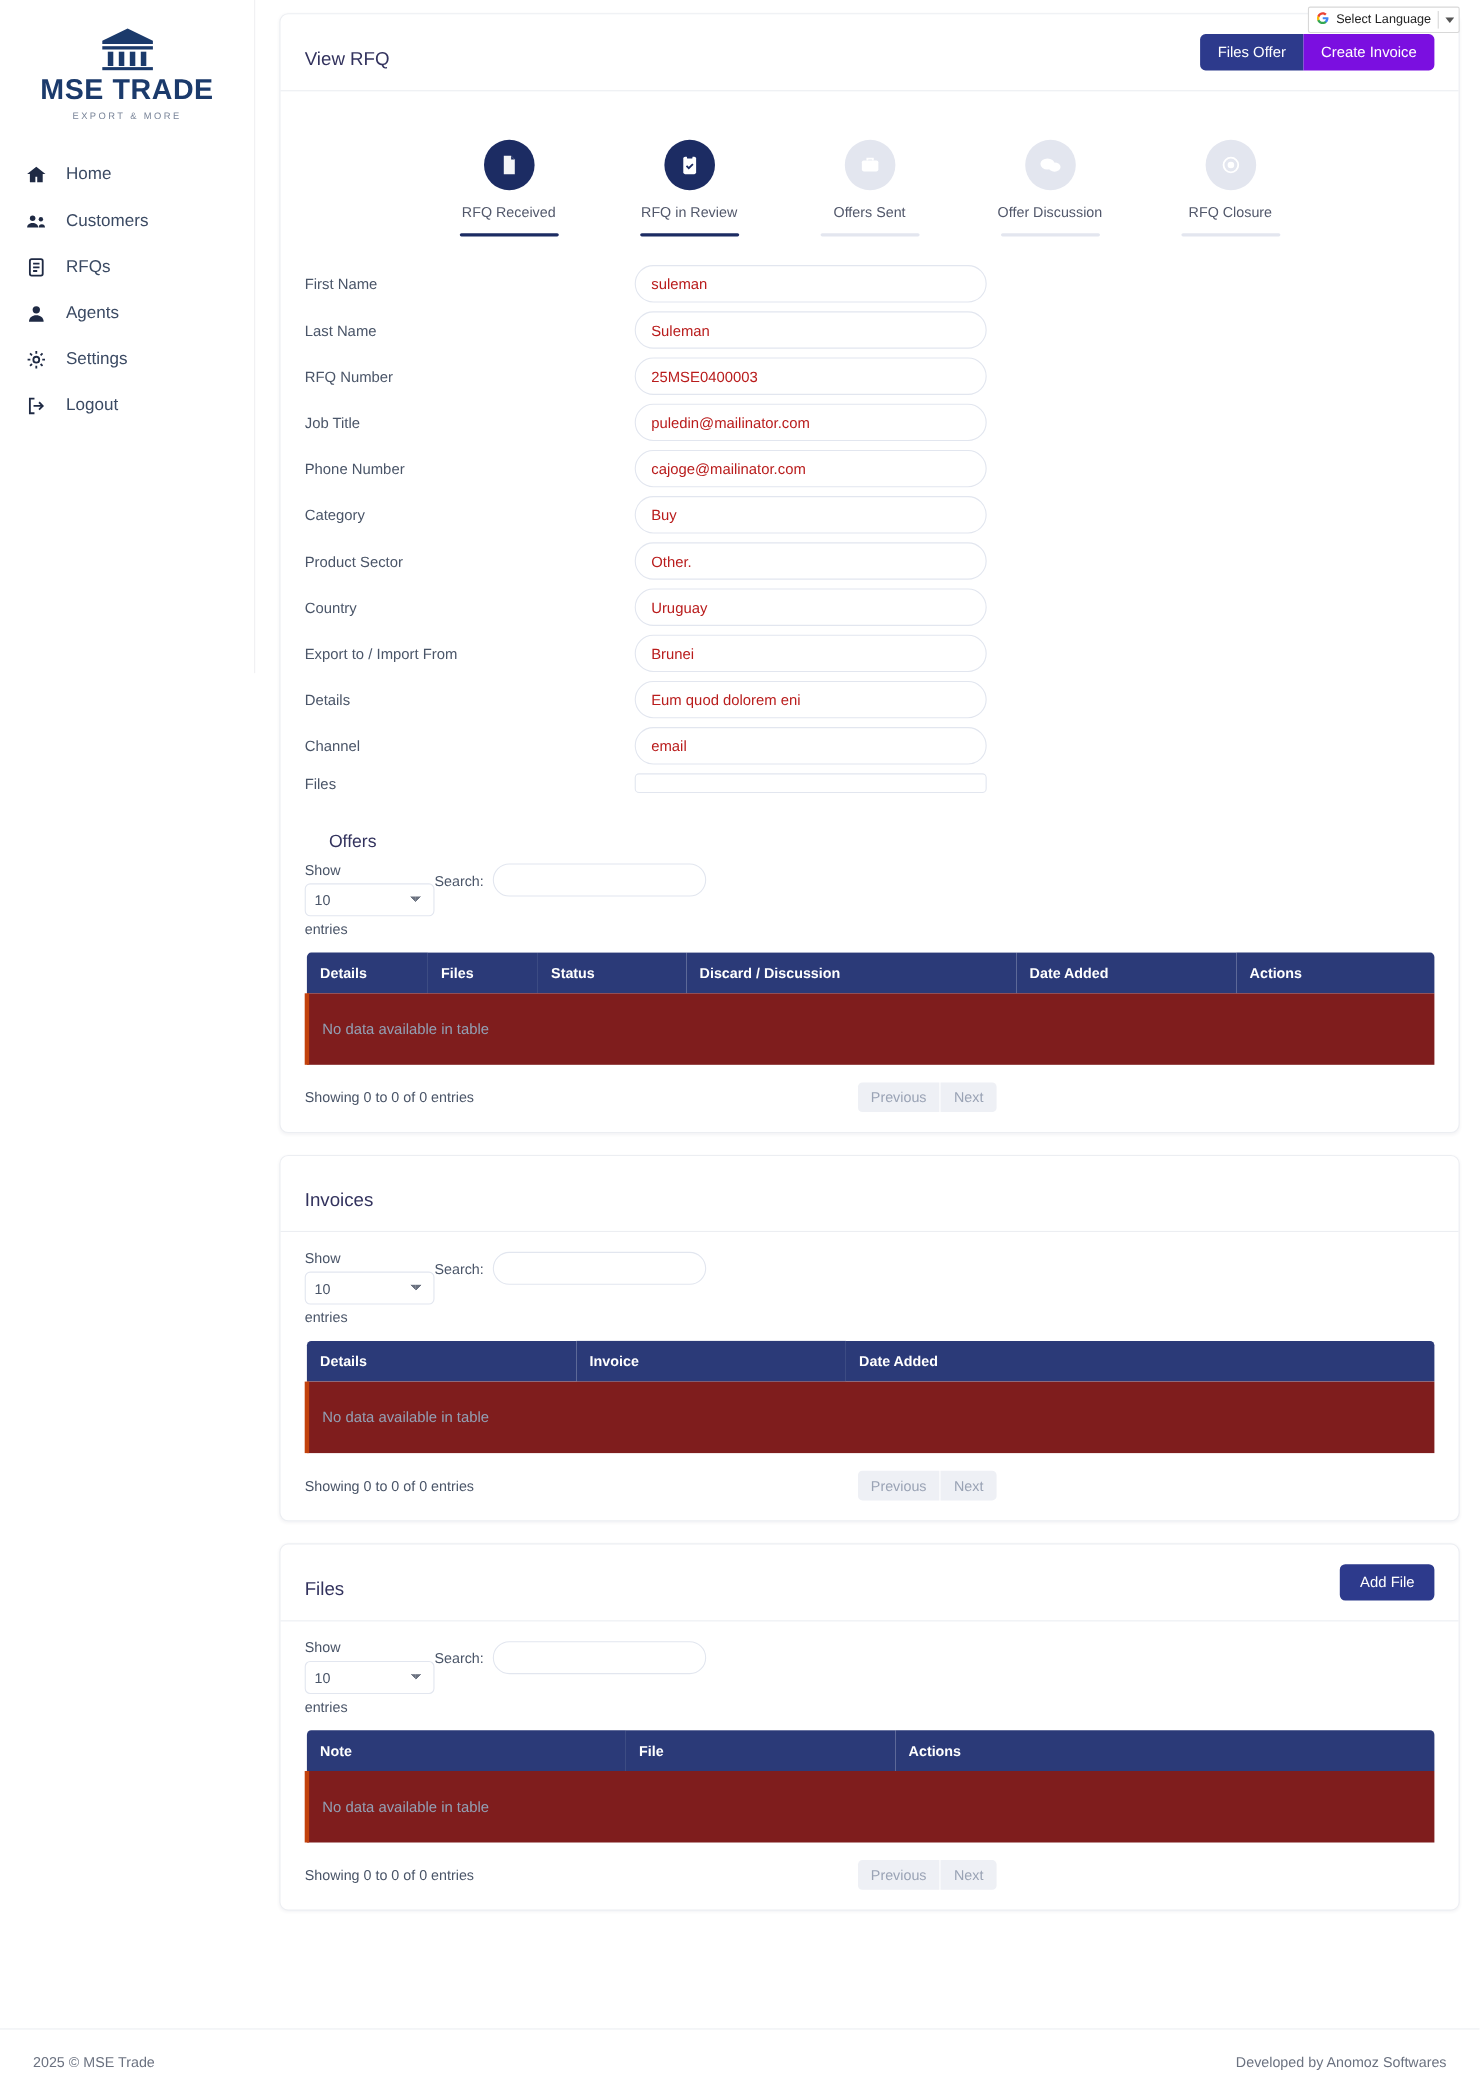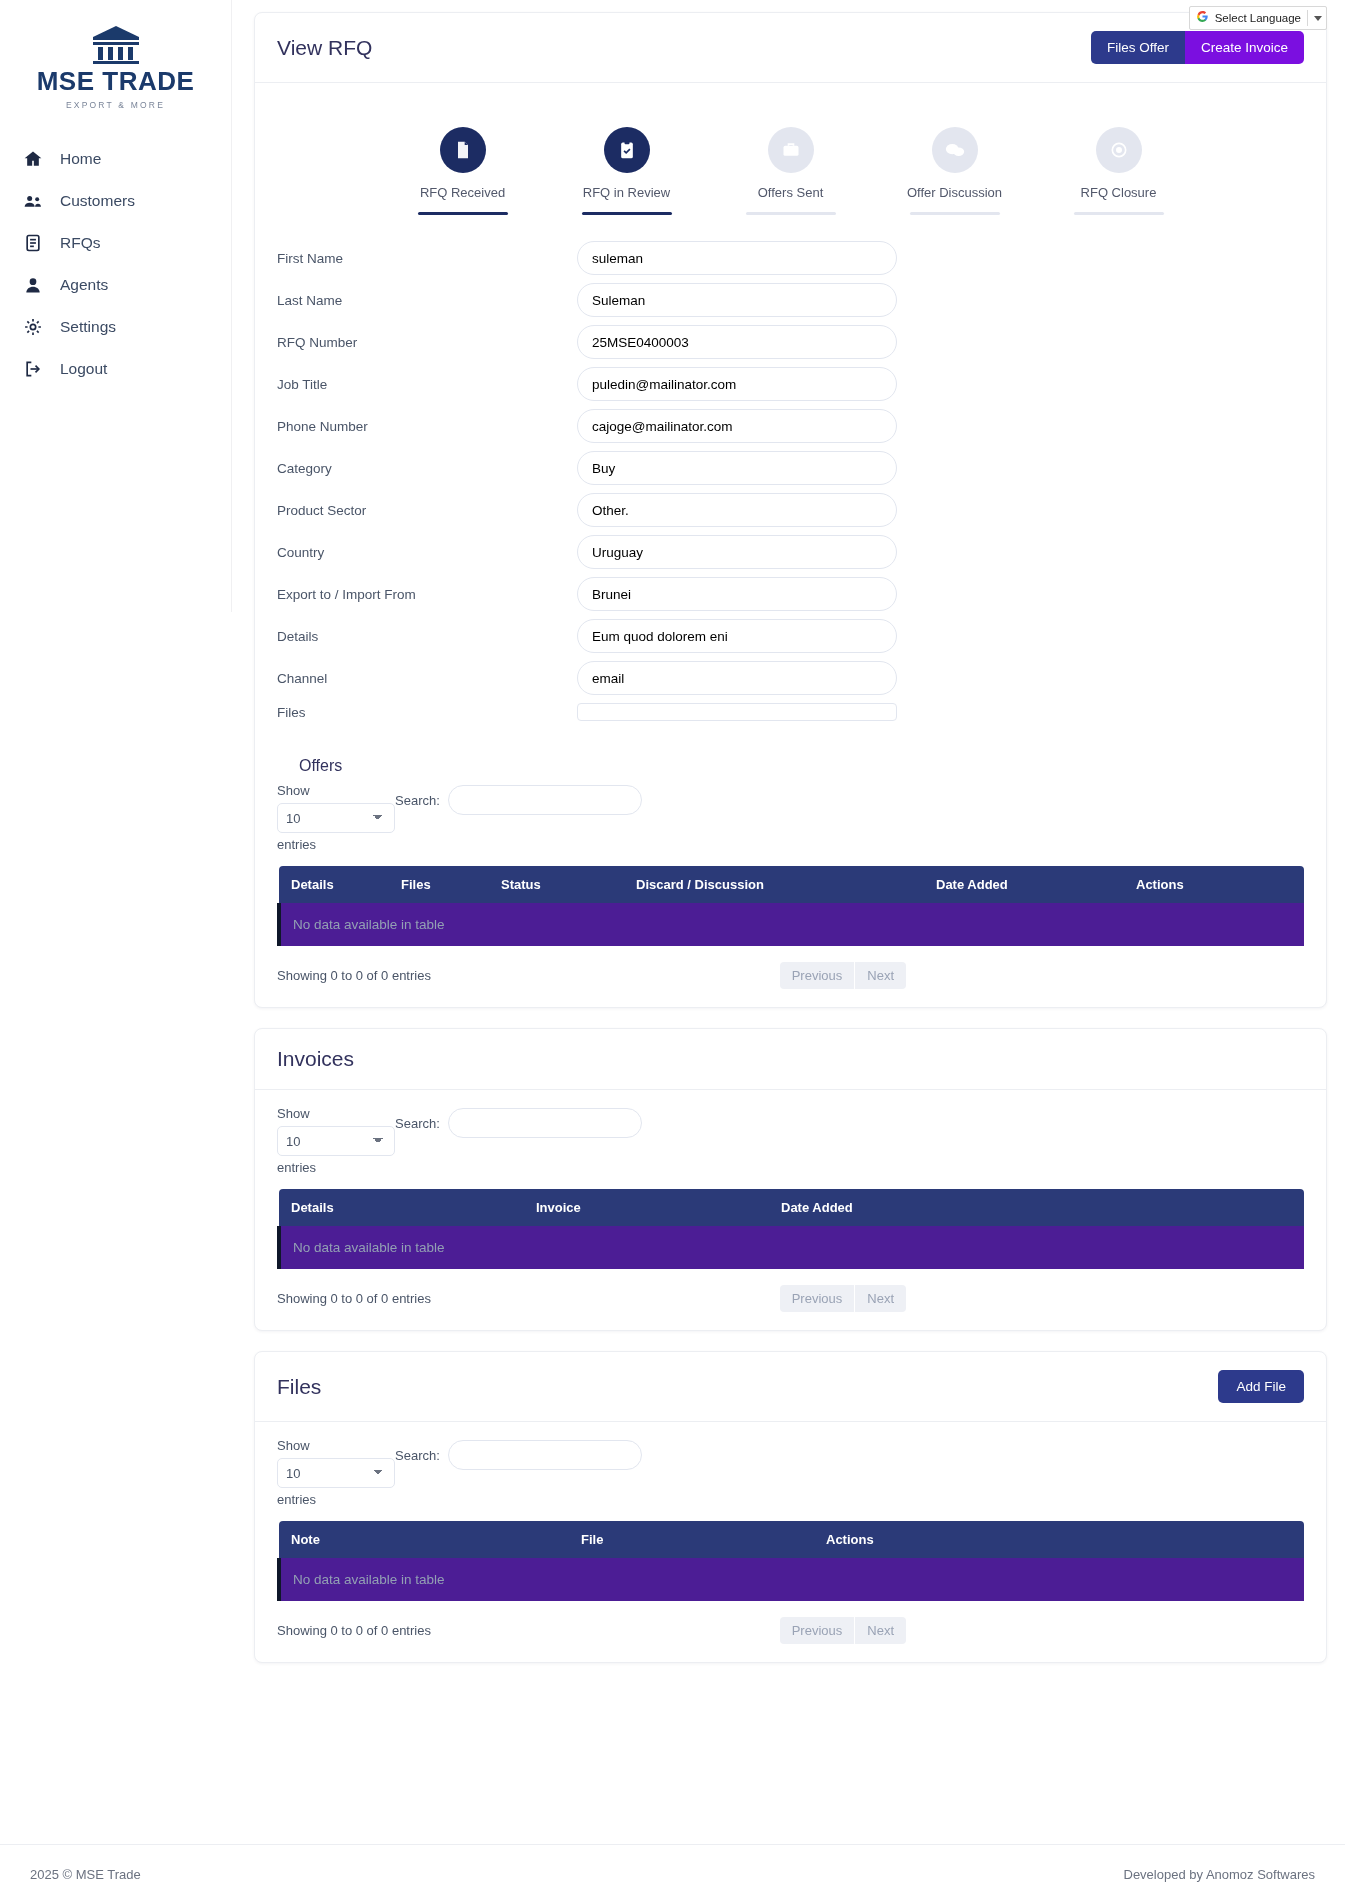--- a/index.html
+++ b/index.html
@@ -63,21 +63,21 @@
     border: 1px solid #eceef2;
     border-radius: 8px;
     box-shadow: 0 1px 3px rgba(50,50,93,.06);
     margin-bottom: 20px;
   }
   .card-head {
     display: flex; align-items: center; justify-content: space-between;
     padding: 18px 22px;
     border-bottom: 1px solid #eceef2;
   }
-  .card-title { font-size: 21px; font-weight: 500; color: #32325d; }
+  .card-title { font-size: 17px; font-weight: 500; color: #32325d; margin-top: 12px; }
   .btn-group { display: flex; }
   .btn {
     border: none; cursor: pointer; font-size: 13.5px; color: #fff;
     padding: 9px 16px; border-radius: 5px;
     font-family: "Liberation Sans", sans-serif;
   }
   .btn-navy { background: #2d3a8c; border-radius: 5px 0 0 5px; }
   .btn-purple { background: #7b0fe0; border-radius: 0 5px 5px 0; }
   .btn-single { background: #2d3a8c; border-radius: 5px; padding: 9px 18px; }
 
@@ -99,21 +99,21 @@
   .step-bar { height: 3px; border-radius: 2px; margin: 12px 14px 0 14px; background: #e3e6ef; }
   .step-bar.active { background: #1c2c63; }
 
   
   .form { padding: 0 22px 6px 22px; }
   .form-row { display: flex; align-items: center; margin-bottom: 8px; }
   .form-label { width: 300px; font-size: 13.5px; color: #4a5568; }
   .form-input {
     width: 320px; height: 34px;
     border: 1px solid #e2e6ef; border-radius: 18px;
-    padding: 0 14px; font-size: 13.5px; color: #000000;
+    padding: 0 14px; font-size: 13.5px; color: #b91c1c;
     background: #fff; font-family: "Liberation Sans", sans-serif;
     outline: none;
   }
   .form-input.files { height: 18px; border-radius: 4px; }
 
   
   .sub-title { font-size: 16px; color: #32325d; padding: 22px 22px 8px 44px; }
   .table-block { padding: 0 22px 18px 22px; }
   .dt-top { display: flex; align-items: flex-start; }
   .dt-show { font-size: 13px; color: #4a5568; }
@@ -135,22 +135,22 @@
     font-family: "Liberation Sans", sans-serif;
   }
   table { width: 100%; border-collapse: collapse; margin-top: 14px; }
   thead th {
     background: #2b3a78; color: #fff; font-size: 13px; font-weight: bold;
     text-align: left; padding: 11px 12px;
   }
   thead th:first-child { border-radius: 4px 0 0 0; }
   thead th:last-child { border-radius: 0 4px 0 0; }
   .empty-row td {
-    background: #4c1d95; color: #93a0b4; font-size: 13.5px;
-    padding: 14px 12px; border-left: 4px solid #0f172a;
+    background: #7f1d1d; color: #93a0b4; font-size: 13.5px;
+    padding: 25px 12px; border-left: 4px solid #c2410c;
   }
   .dt-bottom { display: flex; align-items: center; justify-content: space-between; margin-top: 16px; }
   .dt-info { font-size: 13px; color: #4a5568; }
   .pager { display: flex; margin-right: 398px; }
   .pg {
     background: #eef0f5; color: #9aa3b5; font-size: 13px;
     padding: 6px 12px; border: none; cursor: pointer;
     font-family: "Liberation Sans", sans-serif;
   }
   .pg.prev { border-radius: 4px 0 0 4px; }

